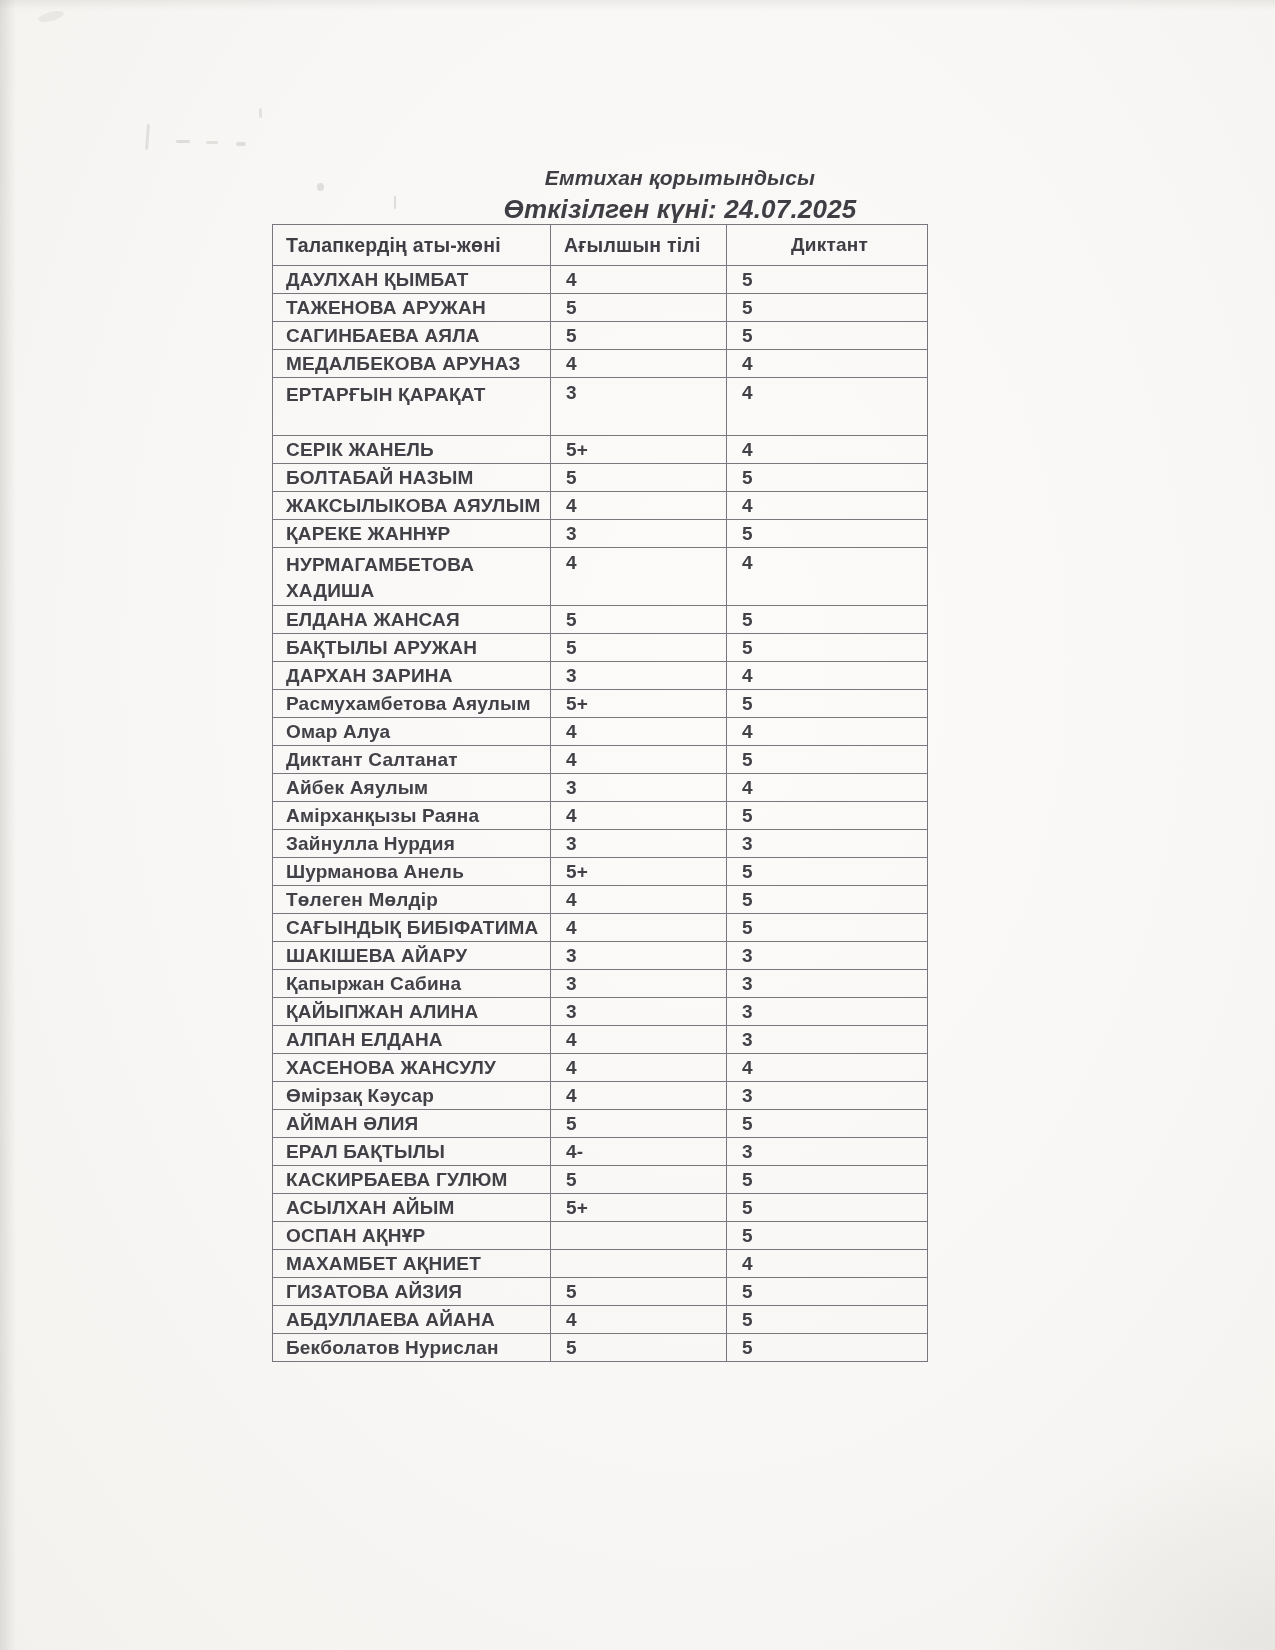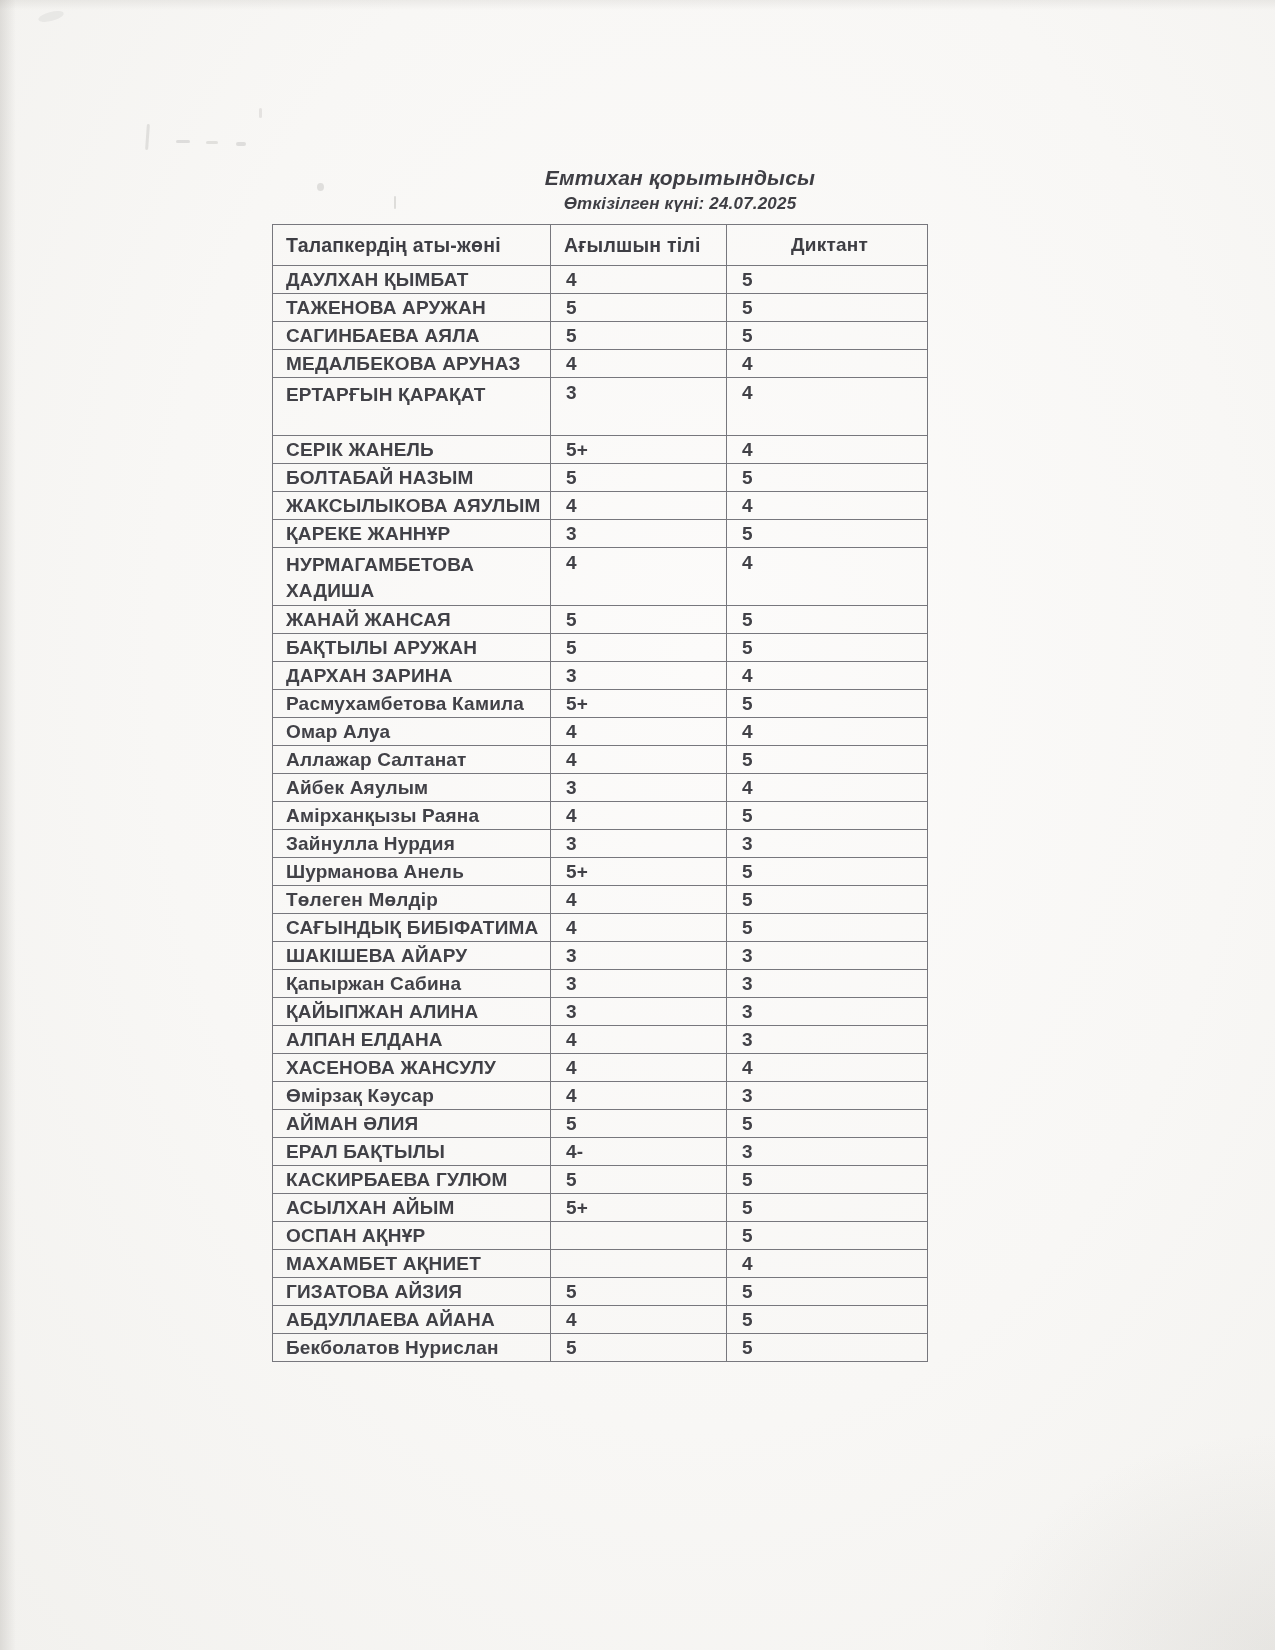--- a/index.html
+++ b/index.html
@@ -37,21 +37,21 @@
   .speck.s5 { left:259px; top:108px; width:3px;  height:10px; opacity:.4; }
   .speck.s6 { left:317px; top:183px; width:7px;  height:8px;  opacity:.5; border-radius:50%; }
   .speck.s7 { left:394px; top:196px; width:2px;  height:13px; opacity:.55; }
   .speck.s8 { left:38px;  top:12px;  width:26px; height:9px;  opacity:.25; border-radius:50%; transform:rotate(-15deg); }
 
   .doc-title, .doc-date {
     position:absolute; left:420px; width:520px; text-align:center;
     color:#3e3e44; letter-spacing:0.2px;font-style:italic;
   }
   .doc-title { top:166px; font-size:21px; font-weight:700; }
-  .doc-date  { top:194px; font-size:17px; font-weight:700; }
+  .doc-date  { top:194px; font-size:26px; font-weight:700; }
 
   table.results {
     position:absolute; left:272px; top:224px; width:655px;
     border-collapse:collapse; table-layout:fixed;
     color:#414147;
     border-radius:18px;
   }
   col.c1 { width:278px; }
   col.c2 { width:176px; }
   col.c3 { width:201px; }
@@ -149,46 +149,46 @@
           <td class="name">ҚАРЕКЕ ЖАННҰР</td>
           <td class="score">3</td>
           <td class="score">5</td>
         </tr>
         <tr class="tall">
           <td class="name">НУРМАГАМБЕТОВА ХАДИША</td>
           <td class="score">4</td>
           <td class="score">4</td>
         </tr>
         <tr>
-          <td class="name">ЖАНАЙ ЖАНСАЯ</td>
+          <td class="name">ЕЛДАНА ЖАНСАЯ</td>
           <td class="score">5</td>
           <td class="score">5</td>
         </tr>
         <tr>
           <td class="name">БАҚТЫЛЫ АРУЖАН</td>
           <td class="score">5</td>
           <td class="score">5</td>
         </tr>
         <tr>
           <td class="name">ДАРХАН ЗАРИНА</td>
           <td class="score">3</td>
           <td class="score">4</td>
         </tr>
         <tr>
-          <td class="name">Расмухамбетова Камила</td>
+          <td class="name">Расмухамбетова Аяулым</td>
           <td class="score">5+</td>
           <td class="score">5</td>
         </tr>
         <tr>
           <td class="name">Омар Алуа</td>
           <td class="score">4</td>
           <td class="score">4</td>
         </tr>
         <tr>
-          <td class="name">Аллажар Салтанат</td>
+          <td class="name">Диктант Салтанат</td>
           <td class="score">4</td>
           <td class="score">5</td>
         </tr>
         <tr>
           <td class="name">Айбек Аяулым</td>
           <td class="score">3</td>
           <td class="score">4</td>
         </tr>
         <tr>
           <td class="name">Амірханқызы Раяна</td>

